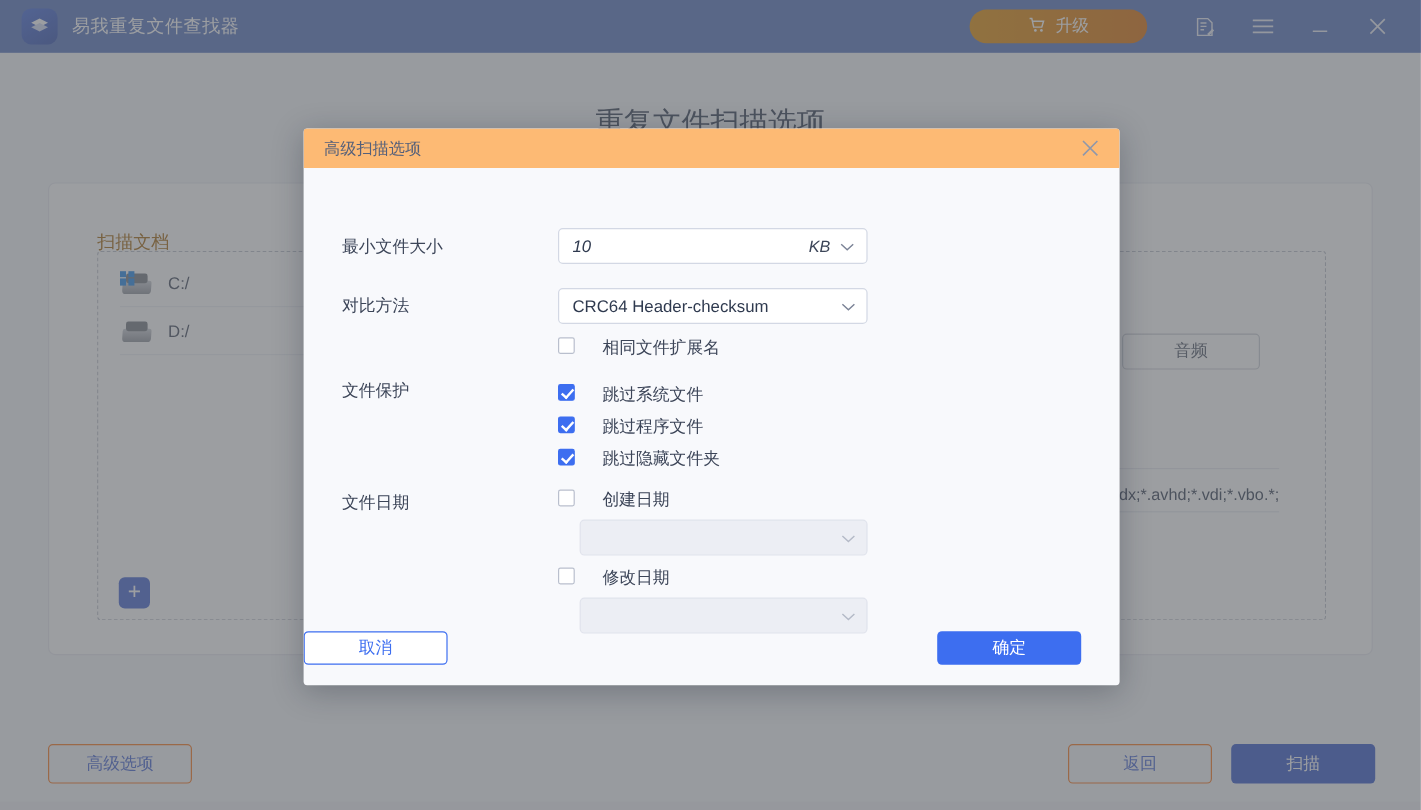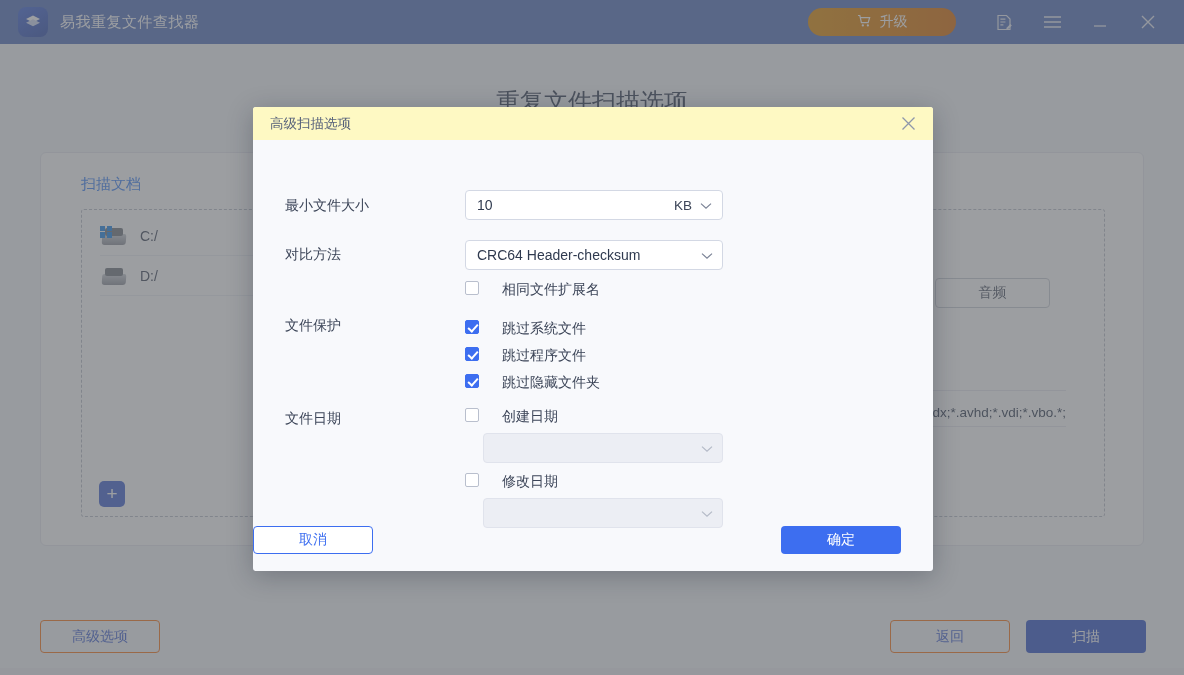--- a/index.html
+++ b/index.html
@@ -43,21 +43,21 @@
 
   .page-title {
     position: absolute; top: 86px; left: 0; right: 0; text-align: center;
     font-size: 24px; color: #2f3a4f;
   }
 
   .content-card {
     position: absolute; left: 40px; top: 152px; width: 1104px; height: 394px;
     background: #ffffff; border-radius: 6px; border: 1px solid #e6e8ef;
   }
-  .card-title { position: absolute; left: 40px; top: 22px; font-size: 15px; color: #3b82f6; }
+  .card-title { position: absolute; left: 40px; top: 40px; font-size: 15px; color: #a16207; }
 
   .dashed-panel {
     position: absolute; left: 40px; top: 56px; right: 38px; bottom: 28px;
     border: 1px dashed #b9bdc8; border-radius: 3px;
   }
 
   .drive-row {
     position: absolute; left: 18px; width: 380px; height: 40px;
     display: flex; align-items: center; gap: 12px;
     border-bottom: 1px solid #eceef3; font-size: 14px; color: #3a4356;
@@ -114,40 +114,40 @@
   
   #dim-overlay { position: absolute; inset: 0; background: rgba(96,99,104,0.62); }
 
   
   .modal {
     position: absolute; left: 253px; top: 107px; width: 680px; height: 464px;
     background: #f8f9fc; border-radius: 3px; box-shadow: 0 5px 26px rgba(20,28,48,.28);
     overflow: hidden;
   }
   .modal-header {
-    height: 33px; background: #fef9c3; display: flex; align-items: center;
+    height: 33px; background: #fdba74; display: flex; align-items: center;
     padding: 0 10px 0 17px;
   }
   .modal-title { font-size: 13.5px; color: #55607a; }
   .modal-close {
     margin-left: auto; width: 30px; height: 26px; display: flex;
     align-items: center; justify-content: center; color: #8e97ab; cursor: pointer;
   }
   .modal-body { position: relative; height: 431px; }
 
   .row-label {
     position: absolute; left: 32px; font-size: 14px; color: #3c4558;
   }
   .field {
     position: absolute; left: 212px;
   }
   .input-box {
     width: 258px; height: 30px; background: #fff; border: 1px solid #d3d8e4;
     border-radius: 4px; display: flex; align-items: center; padding: 0 10px 0 11px;
-    font-size: 14px; color: #2f3a4f;
+    font-size: 14px; color: #2f3a4f; font-style: italic;
   }
   .input-box .unit { margin-left: auto; font-size: 13.5px; color: #3c4558; padding-right: 8px; }
   .select-box {
     width: 258px; height: 30px; background: #fff; border: 1px solid #d3d8e4;
     border-radius: 4px; display: flex; align-items: center; padding: 0 9px 0 11px;
     font-size: 14px; color: #2f3a4f; cursor: pointer;
   }
   .select-box .chev { margin-left: auto; }
   .select-box.disabled {
     background: #eceef4; border-color: #e0e3ec; color: #aab0bf; cursor: default;

